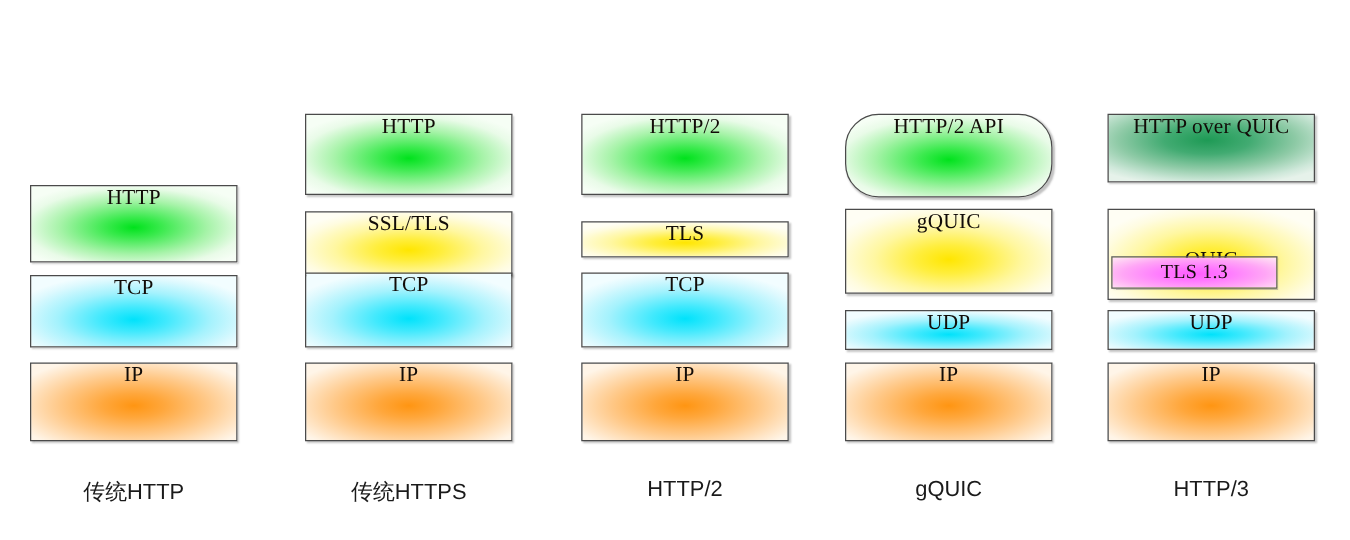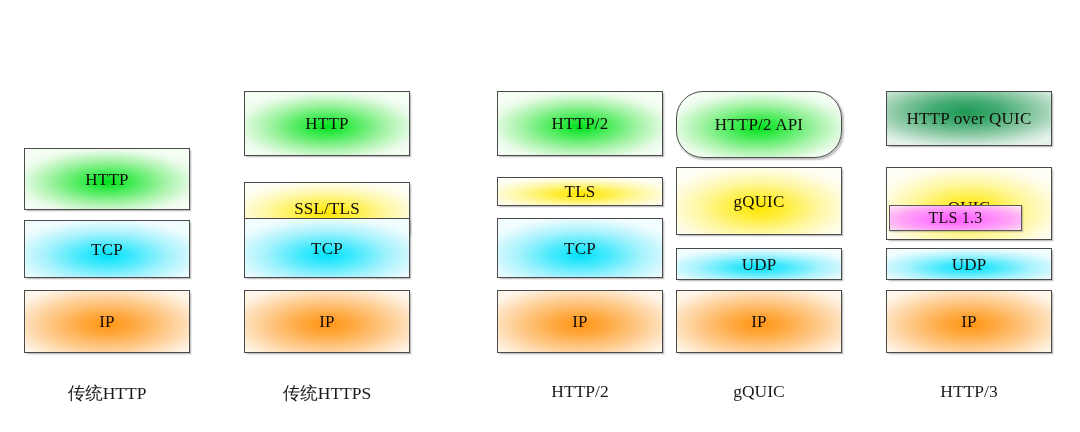--- a/index.html
+++ b/index.html
@@ -21,21 +21,20 @@
     height: 432px;
     width: 166px;
   }
   .layer-box {
     position: absolute;
     left: 0;
     width: 166px;
     box-sizing: border-box;
     border: 1.6px solid #4a4a4a;
     display: flex;
-    align-items: center;
     justify-content: center;
     box-shadow: 1.5px 1.5px 1.5px rgba(120,120,120,0.45);
   }
   .layer-label {
     font-family: "Liberation Serif", "DejaVu Serif", serif;
     font-size: 17px;
     color: #120c08;
     letter-spacing: 0.2px;
     white-space: nowrap;
     text-align: center;
@@ -57,21 +56,21 @@
     display: flex;
     align-items: center;
     justify-content: center;
     box-shadow: 1.2px 1.2px 1.2px rgba(120,120,120,0.45);
   }
   .stack-title {
     position: absolute;
     left: 0;
     width: 166px;
     text-align: center;
-    font-family: Liberation Serif, serif;
+    font-family: Liberation Sans, sans-serif;
     font-size: 17.5px;
     color: #1a1a1a;
     white-space: nowrap;
   }
 </style>
 </head>
 <body>
 
 <div id="canvas">
 
@@ -85,33 +84,33 @@
     <div class="layer-box fill-orange" style="top:290px;height:63px;">
       <span class="layer-label">IP</span>
     </div>
     <div class="stack-title" style="top:381px;">传统HTTP</div>
   </div>
 
   <div class="column" style="left:244px;">
     <div class="layer-box fill-green" style="top:91px;height:65px;">
       <span class="layer-label">HTTP</span>
     </div>
-    <div class="layer-box fill-yellow" style="top:182px;height:52px;">
+    <div class="layer-box fill-yellow" style="top:169px;height:52px;">
       <span class="layer-label">SSL/TLS</span>
     </div>
     <div class="layer-box fill-cyan" style="top:218px;height:60px;">
       <span class="layer-label">TCP</span>
     </div>
     <div class="layer-box fill-orange" style="top:290px;height:63px;">
       <span class="layer-label">IP</span>
     </div>
     <div class="stack-title" style="top:381px;">传统HTTPS</div>
   </div>
 
-  <div class="column" style="left:465px;margin-left:32px;">
+  <div class="column" style="left:465px;">
     <div class="layer-box fill-green" style="top:91px;height:65px;">
       <span class="layer-label">HTTP/2</span>
     </div>
     <div class="layer-box fill-yellow" style="top:177px;height:29px;">
       <span class="layer-label">TLS</span>
     </div>
     <div class="layer-box fill-cyan" style="top:218px;height:60px;">
       <span class="layer-label">TCP</span>
     </div>
     <div class="layer-box fill-orange" style="top:290px;height:63px;">

